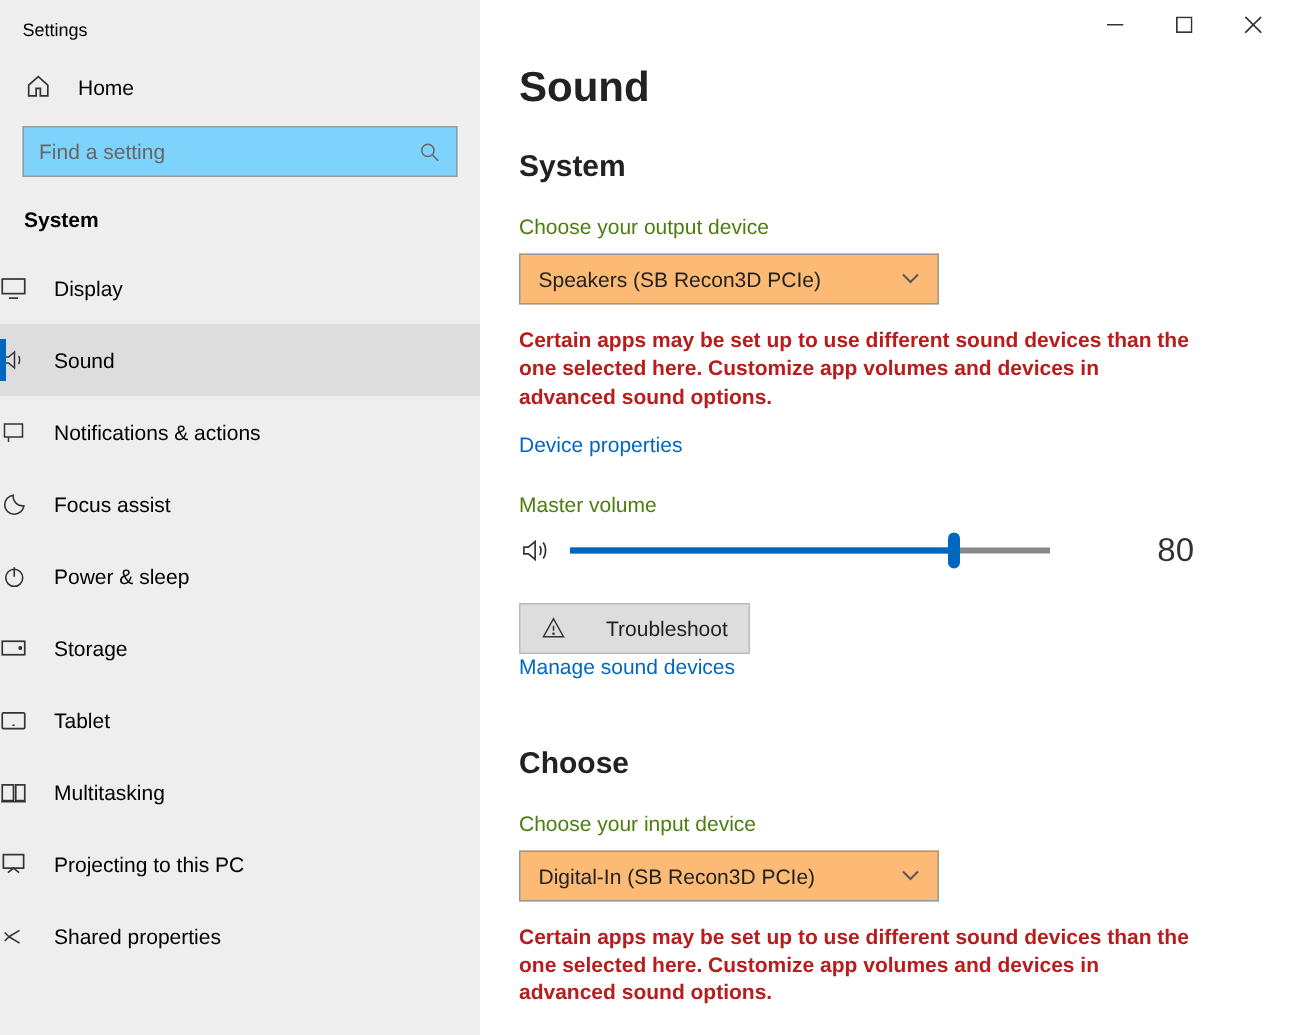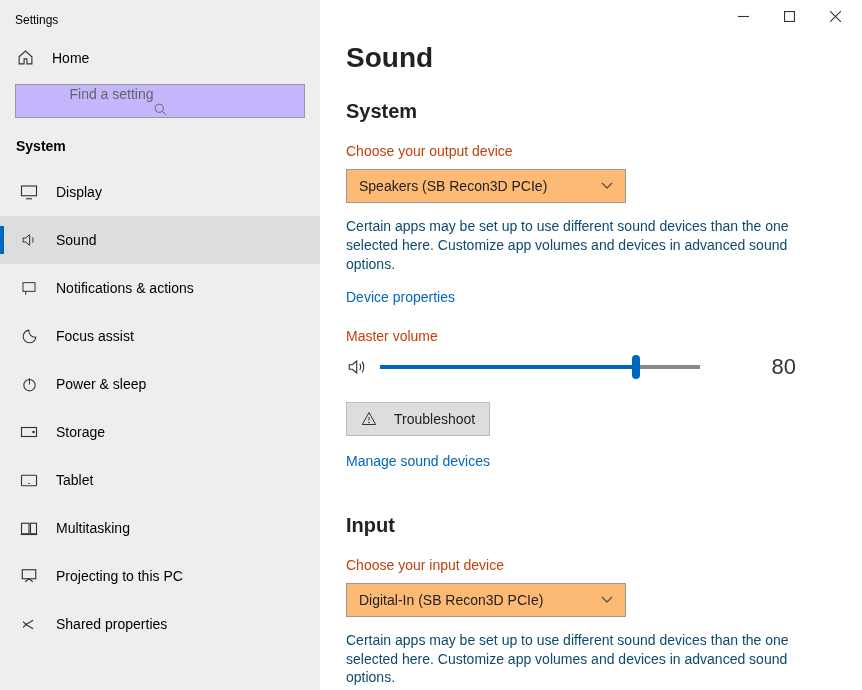--- a/index.html
+++ b/index.html
@@ -3,46 +3,46 @@
   <meta charset="utf-8">
   <style>
     * { margin: 0; padding: 0; box-sizing: border-box; font-family: "Segoe UI", sans-serif; }
     body { width: 862px; height: 690px; overflow: hidden; background: #fff; display: flex; }
     .sidebar { width: 320px; height: 100%; background: #eeeeee; display: flex; flex-direction: column; position: relative; }
     .app-title { font-size: 12px; padding: 13px 15px 8px; color: #000; }
     .home-row { display: flex; align-items: center; padding: 14px 16px 10px; gap: 18px; }
     .home-row .icon-box { width: 18px; display:flex; align-items:center; justify-content:center;}
     .home-label { font-size: 14px; }
     .search-wrap { padding: 8px 15px 14px; }
-    .search-box { width: 100%; height: 34px; border: 1px solid #999; background: #c4b5fd; display: flex; align-items: center; padding: 0 10px; flex-direction: column; }
+    .search-box { width: 100%; height: 34px; border: 1px solid #999; background: #7dd3fc; display: flex; align-items: center; padding: 0 10px; }
     .search-input { flex: 1; border: none; background: transparent; font-size: 14px; outline: none; color:#555;}
     .search-input::placeholder { color: #666; }
     .category { font-size: 14px; font-weight: 600; padding: 6px 16px 14px; }
     .nav { flex: 1; overflow-y: auto; }
-    .nav-item { display: flex; align-items: center; height: 48px; padding: 0 20px; gap: 18px; font-size: 14px; cursor: pointer; position: relative; }
+    .nav-item { display: flex; align-items: center; height: 48px; padding: 0 0; gap: 18px; font-size: 14px; cursor: pointer; position: relative; }
     .nav-item .icon-box { width: 18px; display:flex; align-items:center; justify-content:center; color:#333;}
     .nav-item.selected::before { content:""; position:absolute; left:0; top:10px; bottom:10px; width:4px; background:#0067c0;}
     .nav-item.selected { background: #dddddd; }
     
     .main { flex:1; display:flex; flex-direction:column; }
     .titlebar { height: 32px; display:flex; justify-content:flex-end; align-items:center; padding: 0 4px; }
     .win-btn { width: 46px; height: 30px; display:flex; align-items:center; justify-content:center; color:#555;}
     .content { padding: 10px 26px 0; overflow-y:auto; flex:1; color:#222;}
     .page-title { font-size: 28px; font-weight: 600; margin-bottom: 26px; }
     .section-title { font-size: 20px; font-weight: 600; margin-bottom: 20px; }
-    .field-label { font-size: 14px; margin-bottom: 10px; color:#c2410c;}
+    .field-label { font-size: 14px; margin-bottom: 10px; color:#4d7c0f;}
     .dropdown { width: 280px; height: 34px; border: 1px solid #999; background:#fdba74; display:flex; align-items:center; padding: 0 12px; font-size: 14px; justify-content:space-between; margin-bottom: 14px;}
-    .desc { font-size: 14px; color: #0c4a6e; max-width: 450px; line-height: 1.35; margin-bottom: 14px;}
+    .desc { font-size: 14px; color: #b91c1c; max-width: 450px; line-height: 1.35; margin-bottom: 14px; font-weight: bold;}
     .link { font-size: 14px; color: #0067c0; cursor:pointer; display:inline-block; }
     .vol-row { display:flex; align-items:center; gap:14px; margin: 6px 0 22px; }
     .slider-track { position: relative; width: 320px; height: 4px; background: #888; }
     .slider-fill { position:absolute; left:0; top:0; height:100%; background:#0067c0; width: 80%; }
     .slider-thumb { position:absolute; top:50%; left:80%; width:8px; height:24px; background:#0067c0; transform: translate(-50%,-50%); border-radius: 4px;}
     .vol-num { font-size: 22px; margin-left: auto; padding-right: 40px; color:#333;}
-    .ts-btn { height: 34px; padding: 0 14px; background:#ddd; border: 1px solid #bbb; display:inline-flex; align-items:center; gap:17px; font-size:14px; margin-bottom: 16px; cursor:pointer;}
+    .ts-btn { height: 34px; padding: 0 14px; background:#ddd; border: 1px solid #bbb; display:inline-flex; align-items:center; gap:27px; font-size:14px; margin-bottom: 0; cursor:pointer;}
     .gap-lg { height: 44px; }
     svg { display:block; }
   </style>
 </head>
 <body>
 
 <div class="sidebar">
   <div class="app-title">Settings</div>
 
   <div class="home-row">
@@ -221,21 +221,21 @@
             <line x1="12" y1="9" x2="12" y2="14"></line>
             <circle cx="12" cy="17" r="0.6" fill="#333"></circle>
           </svg>
         </span>
       <span>Troubleshoot</span>
     </div>
     <div><span class="link">Manage sound devices</span></div>
 
     <div class="gap-lg"></div>
 
-    <h2 class="section-title">Input</h2>
+    <h2 class="section-title">Choose</h2>
     <div class="field-label">Choose your input device</div>
     <div class="dropdown">
       <span>Digital-In (SB Recon3D PCIe)</span>
       <span>
           <svg width="12" height="8" viewBox="0 0 12 8" fill="none" stroke="#555" stroke-width="1.3">
             <path d="M1 1 L6 6 L11 1"></path>
           </svg>
         </span>
     </div>
     <p class="desc">Certain apps may be set up to use different sound devices than the one selected here. Customize app volumes and devices in advanced sound options.</p>

